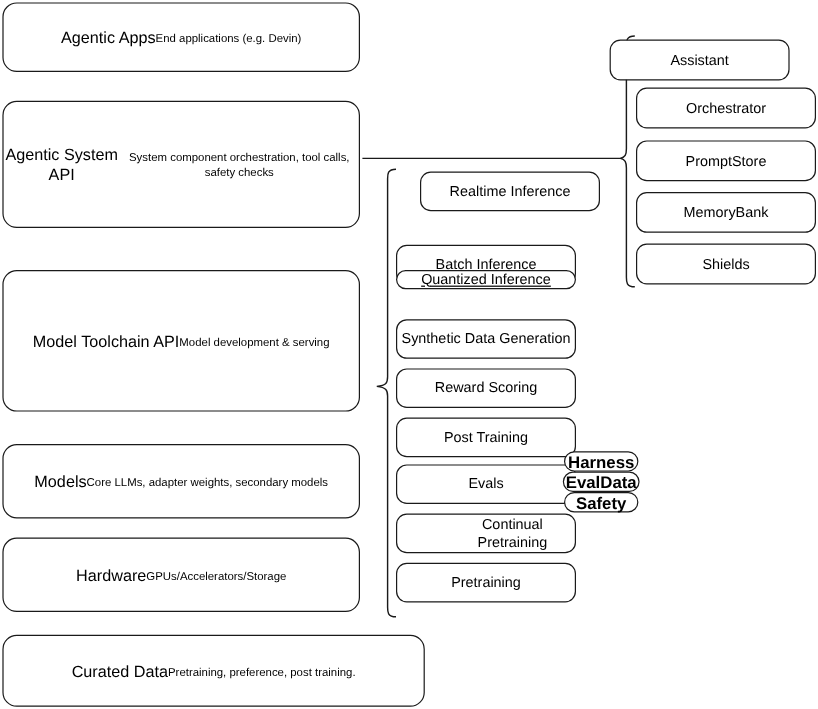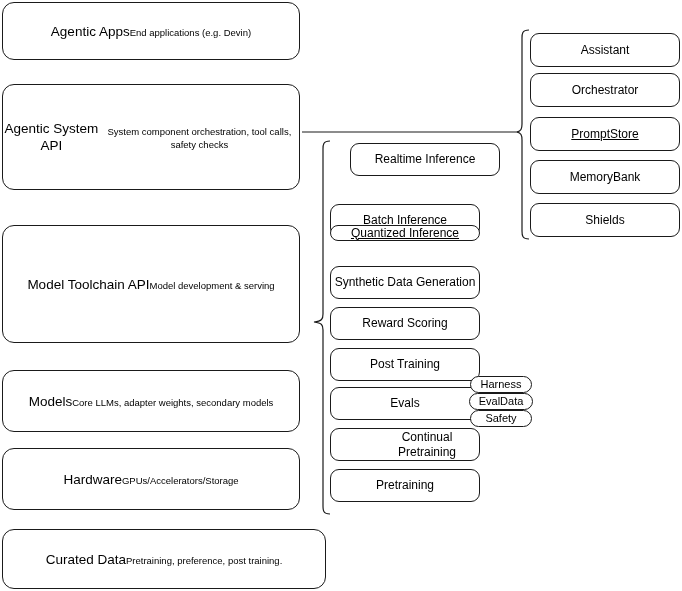--- a/index.html
+++ b/index.html
@@ -57,24 +57,26 @@
     font-size: 12px;
     line-height: 15px;
   }
   .pill {
     position: absolute;
     box-sizing: border-box;
     background: #ffffff;
     border: 1.2px solid #1a1a1a;
     border-radius: 999px;
     display: flex;
+    align-items: center;
     justify-content: center;
-    font-size: 11px;
+    font-size: 14px;
     line-height: 14px;
     z-index: 5;
+    font-weight: bold;
   }
   .svg-layer {
     position: absolute;
     left: 0;
     top: 0;
     width: 682px;
     height: 591px;
     pointer-events: none;
   }
   .svg-layer path, .svg-layer line {
@@ -127,21 +129,21 @@
   <div class="node layer-box" style="left:2px; top:370px; width:298px; height:62px;">
     <div class="layer-title">Models</div>
     <div class="layer-sub">Core LLMs, adapter weights, secondary models</div>
   </div>
 
   <div class="node layer-box" style="left:2px; top:448px; width:298px; height:62px;">
     <div class="layer-title">Hardware</div>
     <div class="layer-sub">GPUs/Accelerators/Storage</div>
   </div>
 
-  <div class="node layer-box" style="left:2px; top:529px; width:324px; height:60px;">
+  <div class="node layer-box" style="left:2px; top:529px; width:352px; height:60px;">
     <div class="layer-title">Curated Data</div>
     <div class="layer-sub">Pretraining, preference, post training.</div>
   </div>
 
   <div class="node cap-box" style="left:330px; top:143px; width:150px; height:33px;margin-left:20px;">
     <span>Realtime Inference</span>
   </div>
   <div class="node cap-box" style="left:330px; top:184px; width:150px; height:33px;margin-top:20px;">
     <span>Batch Inference</span>
   </div>
@@ -170,27 +172,27 @@
   <div class="pill" style="left:470px; top:376px; width:62px; height:17px;">
     <span>Harness</span>
   </div>
   <div class="pill" style="left:469px; top:393px; width:64px; height:17px;">
     <span>EvalData</span>
   </div>
   <div class="pill" style="left:470px; top:410px; width:62px; height:17px;">
     <span>Safety</span>
   </div>
 
-  <div class="node comp-box" style="left:530px; top:33px; width:150px; height:34px;">
+  <div class="node comp-box" style="left:508px; top:33px; width:150px; height:34px;">
     <span>Assistant</span>
   </div>
   <div class="node comp-box" style="left:530px; top:73px; width:150px; height:34px;">
     <span>Orchestrator</span>
   </div>
-  <div class="node comp-box" style="left:530px; top:117px; width:150px; height:34px;text-decoration:underline;">
+  <div class="node comp-box" style="left:530px; top:117px; width:150px; height:34px;">
     <span>PromptStore</span>
   </div>
   <div class="node comp-box" style="left:530px; top:160px; width:150px; height:34px;">
     <span>MemoryBank</span>
   </div>
   <div class="node comp-box" style="left:530px; top:203px; width:150px; height:34px;">
     <span>Shields</span>
   </div>
 
 </div>

